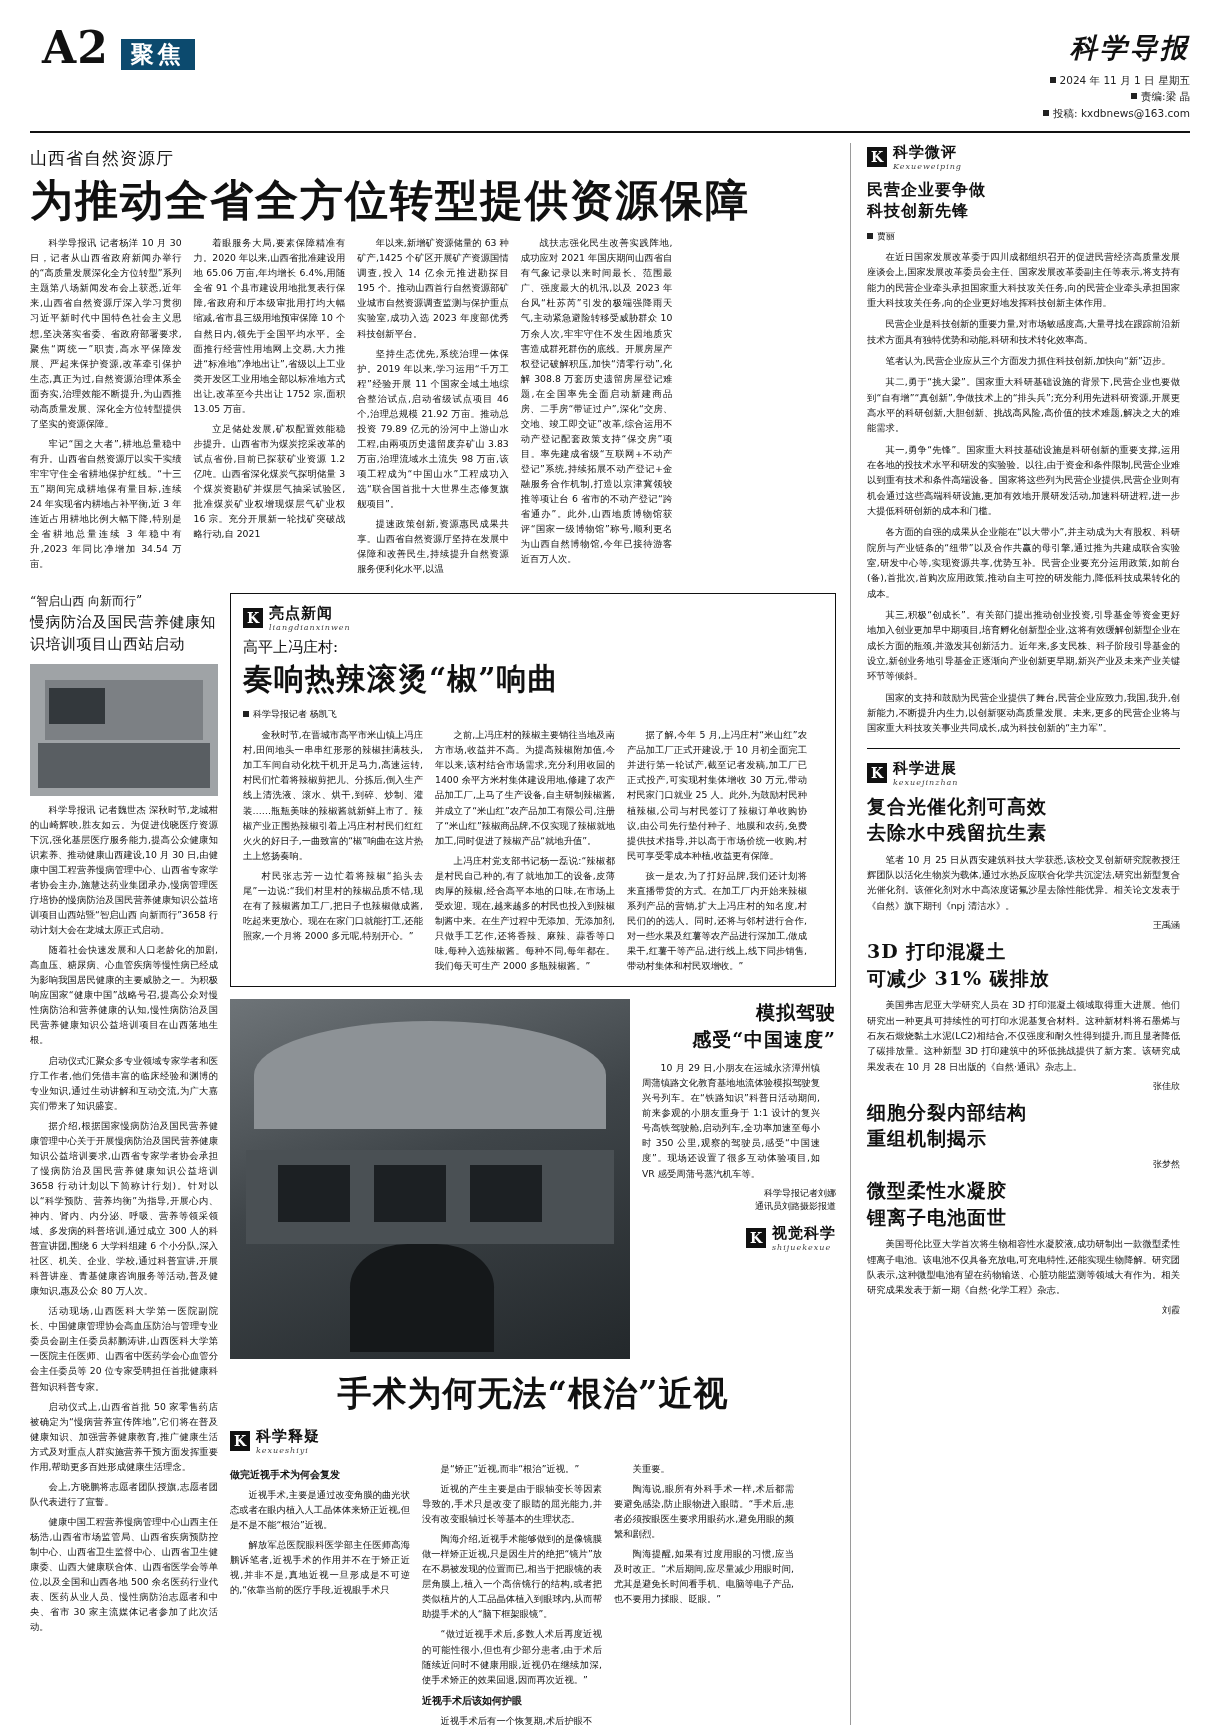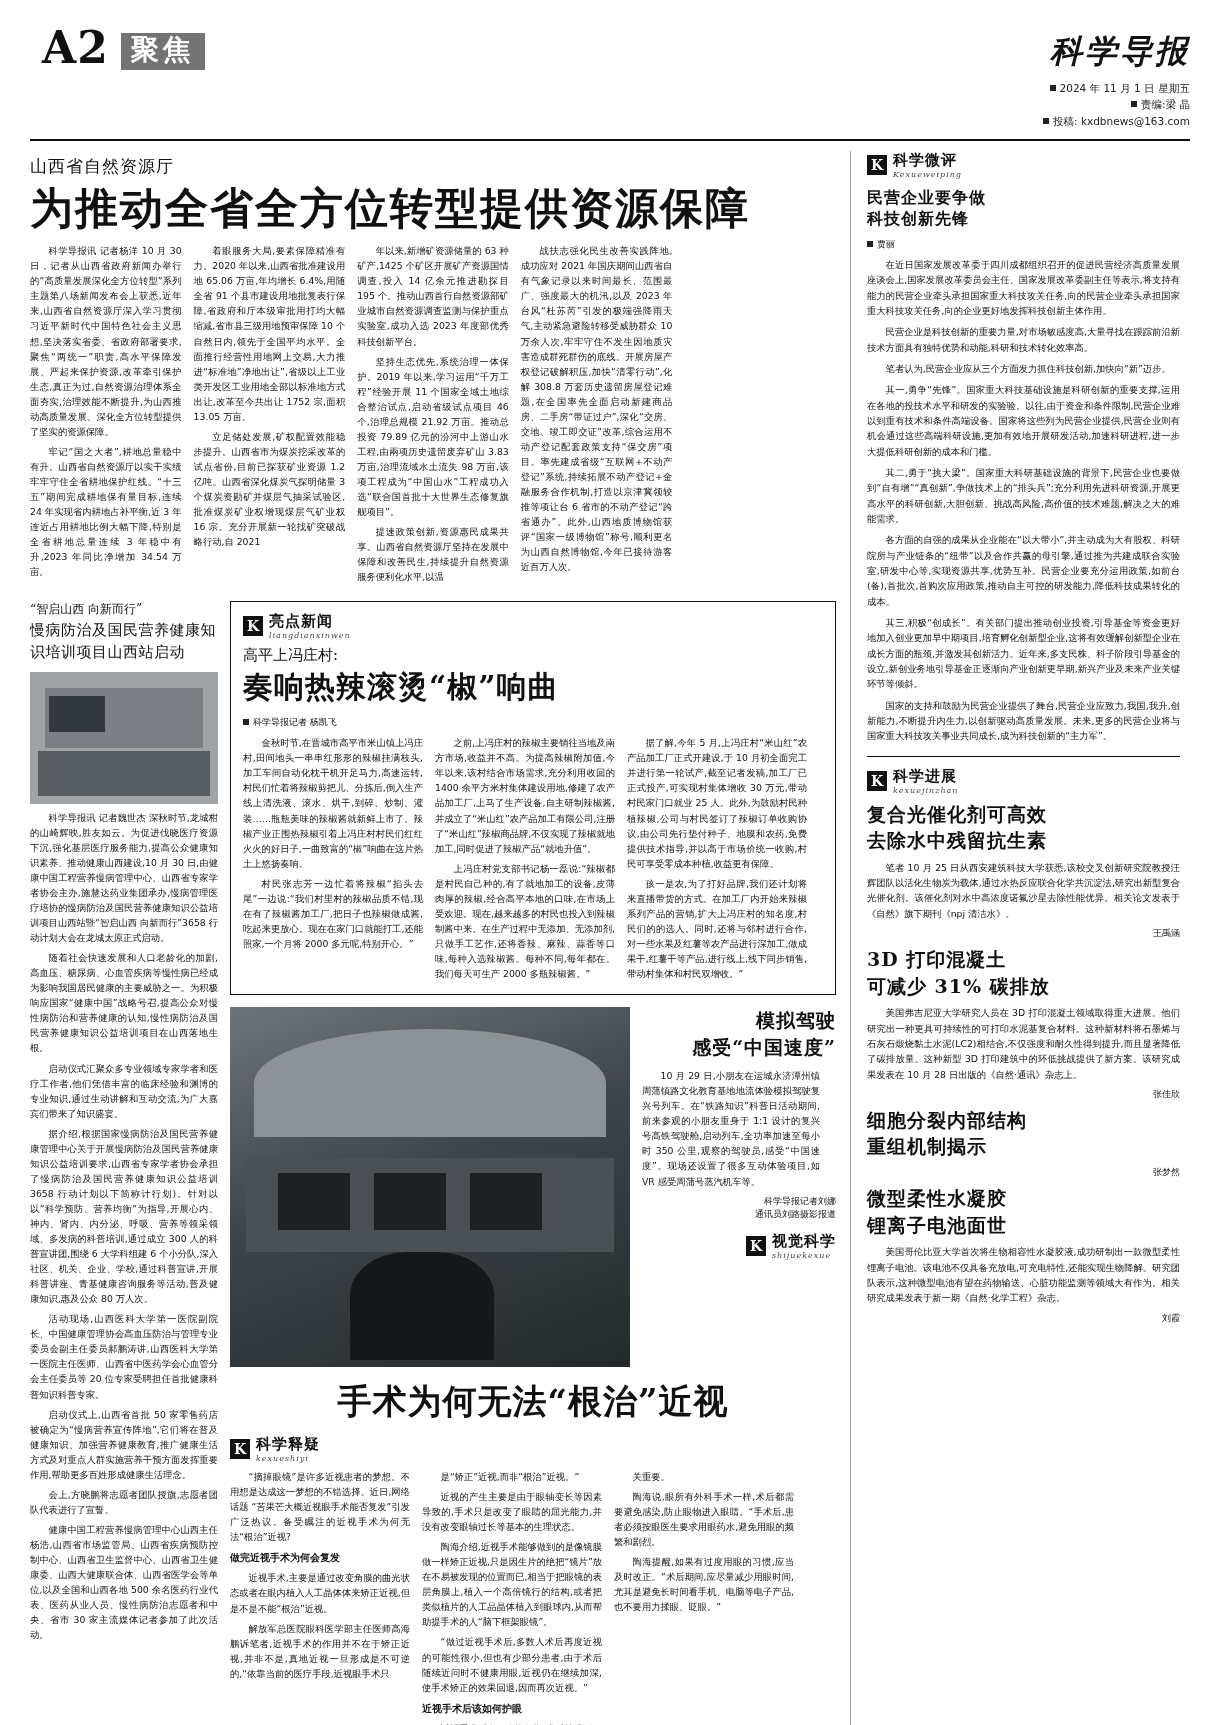--- a/index.html
+++ b/index.html
@@ -11,27 +11,27 @@
     color: #111;
     position: relative;
   }
   .page { width:1220px; height:1725px; padding: 26px 30px 10px 30px; position:relative; }
 
   
   .masthead { display:flex; align-items:flex-start; justify-content:space-between; border-bottom:none; }
   .mast-left { display:flex; align-items:flex-end; gap:12px;margin-left:12px; }
   .page-num { font-family:"DejaVu Serif","Liberation Serif",serif; font-size:44px; font-weight:700; letter-spacing:1px; line-height:1; }
   .mast-logo {
-    background:#737373; color:#fff; font-family:"DejaVu Serif","Liberation Serif",serif;
-    font-size:28px; font-weight:700; padding:2px 10px 4px 10px; letter-spacing:4px; line-height:1.1;
+    background:#0c4a6e; color:#fff; font-family:"DejaVu Serif","Liberation Serif",serif;
+    font-size:23px; font-weight:700; padding:2px 10px 4px 10px; letter-spacing:4px; line-height:1.1;
   }
   .mast-right { text-align:right; padding-top:4px; }
   .paper-name {
     font-family:"DejaVu Serif","Liberation Serif",serif; font-style:italic; font-weight:700;
-    font-size:32px; letter-spacing:3px; margin-bottom:6px;
+    font-size:27px; letter-spacing:3px; margin-bottom:6px;
   }
   .mast-meta { font-size:10.5px; line-height:1.55; color:#222; }
   .mast-meta div { display:flex; justify-content:flex-end; align-items:center; gap:4px; }
   .sq { display:inline-block; width:6px; height:6px; background:#222; }
 
   .rule-top { border-top:2px solid #111; margin-top:10px; }
 
   
   .content { display:flex; gap:0; margin-top:10px; }
   .col-main { width:820px; padding-right:14px; }
@@ -247,21 +247,20 @@
             <div class="bottom-head">手术为何无法“根治”近视</div>
             <div class="badge">
               <div class="k">K</div>
               <div class="txt">
                 <div class="cn">科学释疑</div>
                 <div class="py">kexueshiyi</div>
               </div>
             </div>
             <div class="cols3">
               <div class="c body-text">
-                <p>“摘掉眼镜”是许多近视患者的梦想。不用想是达成这一梦想的不错选择。近日,网络话题 “苦果芒大概近视眼手术能否复发”引发广泛热议。备受瞩注的近视手术为何无法“根治”近视?</p>
                 <div class="sub-h">做完近视手术为何会复发</div>
                 <p>近视手术,主要是通过改变角膜的曲光状态或者在眼内植入人工晶体体来矫正近视,但是不是不能“根治”近视。</p>
                 <p>解放军总医院眼科医学部主任医师高海鹏诉笔者,近视手术的作用并不在于矫正近视,并非不是,真地近视一旦形成是不可逆的,“依靠当前的医疗手段,近视眼手术只</p>
               </div>
               <div class="c body-text">
                 <p>是“矫正”近视,而非“根治”近视。”</p>
                 <p>近视的产生主要是由于眼轴变长等因素导致的,手术只是改变了眼睛的屈光能力,并没有改变眼轴过长等基本的生理状态。</p>
                 <p>陶海介绍,近视手术能够做到的是像镜膜做一样矫正近视,只是因生片的绝把“镜片”放在不易被发现的位置而已,相当于把眼镜的表层角膜上,植入一个高倍镜行的结构,或者把类似植片的人工品晶体植入到眼球内,从而帮助提手术的人“脑下框架眼镜”。</p>
                 <p>“做过近视手术后,多数人术后再度近视的可能性很小,但也有少部分患者,由于术后随续近问时不健康用眼,近视仍在继续加深,使手术矫正的效果回退,因而再次近视。”</p>
                 <div class="sub-h">近视手术后该如何护眼</div>
@@ -290,22 +289,22 @@
             <div class="py">Kexueweiping</div>
           </div>
         </div>
         <div class="side-title" style="white-space:pre-line;">民营企业要争做
 科技创新先锋</div>
         <div class="side-author"><span class="sq"></span><span>贾丽</span></div>
         <div class="side-sub">
           <p>在近日国家发展改革委于四川成都组织召开的促进民营经济高质量发展座谈会上,国家发展改革委员会主任、国家发展改革委副主任等表示,将支持有能力的民营企业牵头承担国家重大科技攻关任务,向的民营企业牵头承担国家重大科技攻关任务,向的企业更好地发挥科技创新主体作用。</p>
           <p>民营企业是科技创新的重要力量,对市场敏感度高,大量寻找在跟踪前沿新技术方面具有独特优势和动能,科研和技术转化效率高。</p>
           <p>笔者认为,民营企业应从三个方面发力抓住科技创新,加快向“新”迈步。</p>
+          <p>其二,勇于“挑大梁”。国家重大科研基础设施的背景下,民营企业也要做到“自有增”“真创新”,争做技术上的“排头兵”;充分利用先进科研资源,开展更高水平的科研创新,大胆创新、挑战高风险,高价值的技术难题,解决之大的难能需求。</p>
           <p>其一,勇争“先锋”。国家重大科技基础设施是科研创新的重要支撑,运用在各地的投技术水平和研发的实验验。以往,由于资金和条件限制,民营企业难以到重有技术和条件高端设备。国家将这些列为民营企业提供,民营企业则有机会通过这些高端科研设施,更加有效地开展研发活动,加速科研进程,进一步大提低科研创新的成本和门槛。</p>
-          <p>其二,勇于“挑大梁”。国家重大科研基础设施的背景下,民营企业也要做到“自有增”“真创新”,争做技术上的“排头兵”;充分利用先进科研资源,开展更高水平的科研创新,大胆创新、挑战高风险,高价值的技术难题,解决之大的难能需求。</p>
           <p>各方面的自强的成果从企业能在“以大带小”,并主动成为大有股权、科研院所与产业链条的“纽带”以及合作共赢的母引擎,通过推为共建成联合实验室,研发中心等,实现资源共享,优势互补。民营企业要充分运用政策,如前台(备),首批次,首购次应用政策,推动自主可控的研发能力,降低科技成果转化的成本。</p>
           <p>其三,积极“创成长”。有关部门提出推动创业投资,引导基金等资金更好地加入创业更加早中期项目,培育孵化创新型企业,这将有效缓解创新型企业在成长方面的瓶颈,并激发其创新活力。近年来,多支民株、科子阶段引导基金的设立,新创业务地引导基金正逐渐向产业创新更早期,新兴产业及未来产业关键环节等倾斜。</p>
           <p>国家的支持和鼓励为民营企业提供了舞台,民营企业应致力,我国,我升,创新能力,不断提升内生力,以创新驱动高质量发展。未来,更多的民营企业将与国家重大科技攻关事业共同成长,成为科技创新的“主力军”。</p>
         </div>
       </div>
 
       <div class="side-rule"></div>
 
       <div class="side-block">
         <div class="badge">

